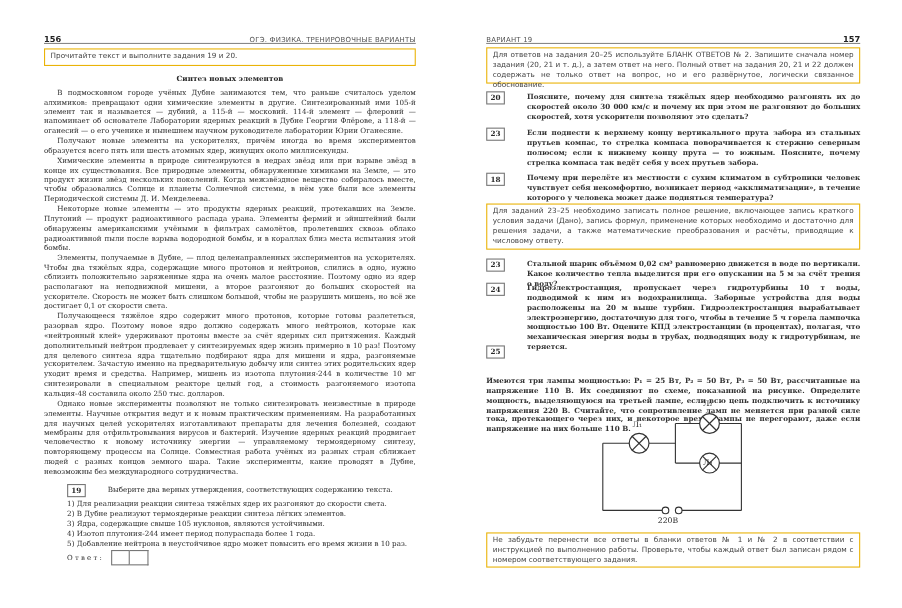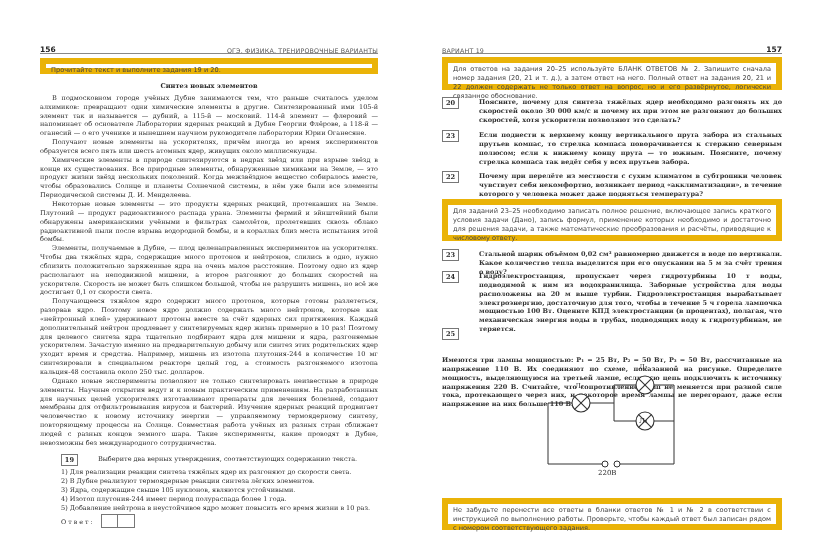--- a/index.html
+++ b/index.html
@@ -1,37 +1,37 @@
 <!DOCTYPE html>
 <html><head>
 <meta charset="utf-8">
 <style>
   * { box-sizing: border-box; margin: 0; padding: 0; }
   html, body { width: 820px; height: 553px; background: #ffffff; overflow: hidden; }
   body { font-family: "DejaVu Serif", serif; color: #2a2a2a; position: relative; }
 
-  .page { position: absolute; top: 14px; height: 454px; background: #fff; }
+  .page { position: absolute; top: 0; height: 454px; background: #fff; }
   .page-left { left: 0; width: 410px; }
   .page-right { left: 410px; width: 410px; }
 
   .running-head {
     position: absolute; top: 28px; height: 12px;
     font-family: "DejaVu Sans", sans-serif; font-size: 7px; color: #555;
     display: flex; justify-content: space-between; align-items: flex-end;
   }
   .page-left .running-head { left: 40px; width: 338px; }
   .page-right .running-head { left: 32px; width: 340px; }
   .running-head .num { font-weight: bold; font-size: 7.5px; color: #222; }
   .running-head .title { letter-spacing: 0.2px; text-transform: uppercase; font-size: 6.3px; }
   .head-rule { position: absolute; top: 39px; height: 1px; background: #888; }
   .page-left .head-rule { left: 40px; width: 338px; }
   .page-right .head-rule { left: 32px; width: 340px; }
 
   .instr-box {
-    position: absolute; border: 6px solid #eab308;
+    position: absolute; border: 1px solid #eab308;
     font-family: "DejaVu Sans", sans-serif; font-size: 6.6px; line-height: 9.1px;
     color: #444; padding: 2px 5px; text-align: justify;
   }
 
   .passage { position: absolute; left: 40px; width: 338px; top: 68px; font-size: 6.5px; line-height: 8.85px; text-align: justify; }
   .passage h2 { font-size: 6.6px; font-weight: bold; text-align: center; margin-bottom: 3px; }
   .passage p { text-indent: 12px; }
 
   .task { position: absolute; display: flex; gap: 16px; }
   .task-num {
@@ -107,21 +107,21 @@
 
   <div class="task" style="left:32px; top:84px; width:340px;">
     <div class="task-num">20</div>
     <div class="task-text bold">Поясните, почему для синтеза тяжёлых ядер необходимо разгонять их до скоростей около 30 000 км/с и почему их при этом не разгоняют до больших скоростей, хотя ускорители позволяют это сделать?</div>
   </div>
   <div class="task" style="left:32px; top:117px; width:340px;">
     <div class="task-num">23</div>
     <div class="task-text bold">Если поднести к верхнему концу вертикального прута забора из стальных прутьев компас, то стрелка компаса поворачивается к стержню северным полюсом; если к нижнему концу прута — то южным. Поясните, почему стрелка компаса так ведёт себя у всех прутьев забора.</div>
   </div>
   <div class="task" style="left:32px; top:158px; width:340px;">
-    <div class="task-num">22</div>
+    <div class="task-num">18</div>
     <div class="task-text bold">Почему при перелёте из местности с сухим климатом в субтропики человек чувствует себя некомфортно, возникает период «акклиматизации», в течение которого у человека может даже подняться температура?</div>
   </div>
 
   <div class="instr-box" style="left:32px; top:185px; width:340px; height:42px;">
     <span>Для заданий 23–25 необходимо записать полное решение, включающее запись краткого условия задачи (Дано), запись формул, применение которых необходимо и достаточно для решения задачи, а также математические преобразования и расчёты, приводящие к числовому ответу.</span>
   </div>
 
   <div class="task" style="left:32px; top:236px; width:340px;">
     <div class="task-num">23</div>
     <div class="task-text bold">Стальной шарик объёмом 0,02 см³ равномерно движется в воде по вертикали. Какое количество тепла выделится при его опускании на 5 м за счёт трения о воду?</div>

